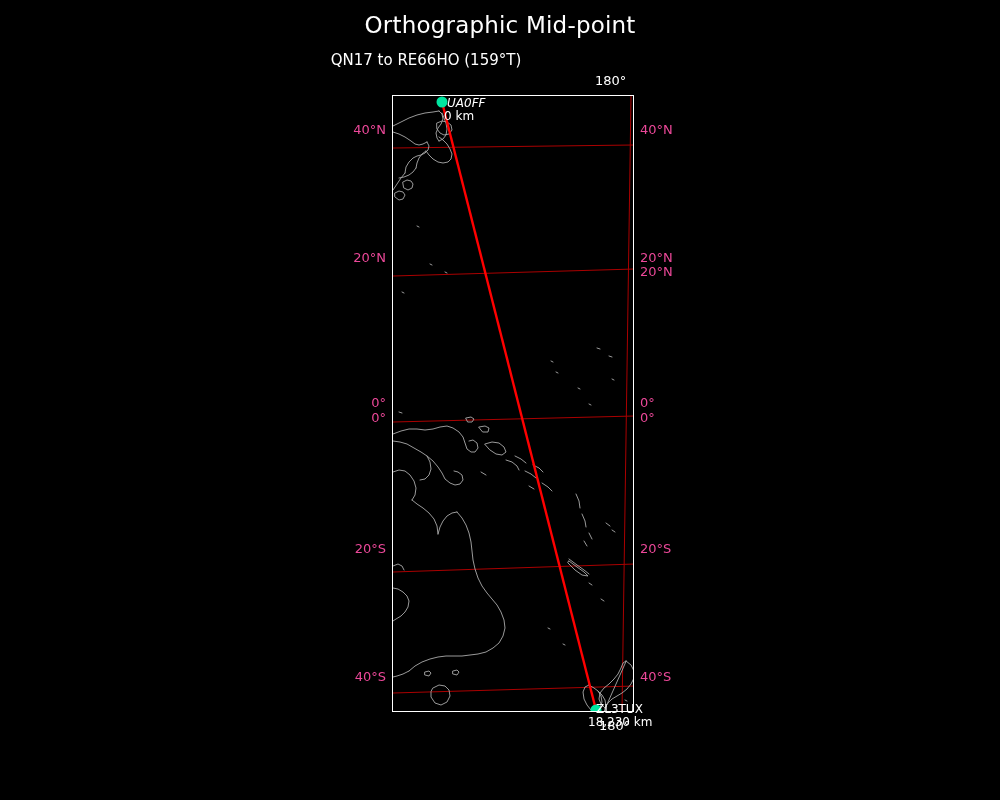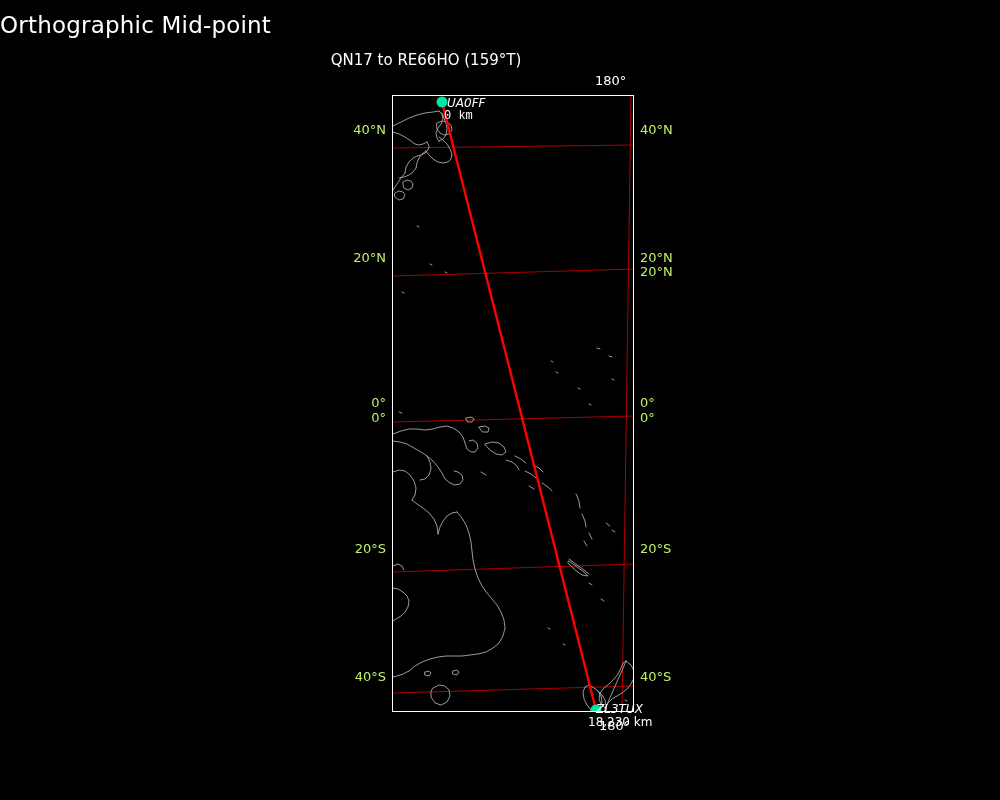--- a/index.html
+++ b/index.html
@@ -22,20 +22,21 @@
     height: 800px;
     background: #000000;
   }
 
   
   .title {
     position: absolute;
     left: 0;
     top: 12px;
     width: 1000px;
+    text-align: center;
     font-size: 23px;
     letter-spacing: 0.2px;
     color: #ffffff;
     white-space: nowrap;
   }
   .subtitle {
     position: absolute;
     left: 0;
     top: 51px;
     width: 852px;
@@ -63,21 +64,21 @@
     top: 0;
     width: 242px;
     height: 617px;
     display: block;
   }
 
   
   .tick {
     position: absolute;
     font-size: 13px;
-    color: #bef264;
+    color: #ec4899;
     white-space: nowrap;
     line-height: 13px;
   }
   .tick.left  { text-align: right; }
   .tick.right { text-align: left; }
 
   
   .mtick {
     position: absolute;
     font-size: 13px;
@@ -232,20 +233,20 @@
       </g>
 
       <line x1="49" y1="6" x2="203" y2="614" stroke="#ff0000" stroke-width="2.4"></line>
 
       <circle cx="49" cy="6" r="5.5" fill="#00e5a0"></circle>
       <circle cx="203" cy="614" r="5.5" fill="#00e5a0"></circle>
     </svg>
   </div>
 
   <div class="ep-label" style="left:447px; top:97px;font-style:italic;">UA0FF</div>
-  <div class="ep-dist" style="left:444px; top:110px;font-family:Liberation Mono, monospace;">0 km</div>
-
-  <div class="ep-label" style="left:596px; top:703px;font-style:italic;">ZL3TUX</div>
+  <div class="ep-dist" style="left:444px; top:110px;">0 km</div>
+
+  <div class="ep-label" style="left:596px; top:703px;">ZL3TUX</div>
   <div class="ep-dist" style="left:588px; top:716px;">18,230 km</div>
 
   <div class="mtick" style="left:599px; top:719px; width:46px;">180°</div>
 
 </div>
 
 </body></html>

